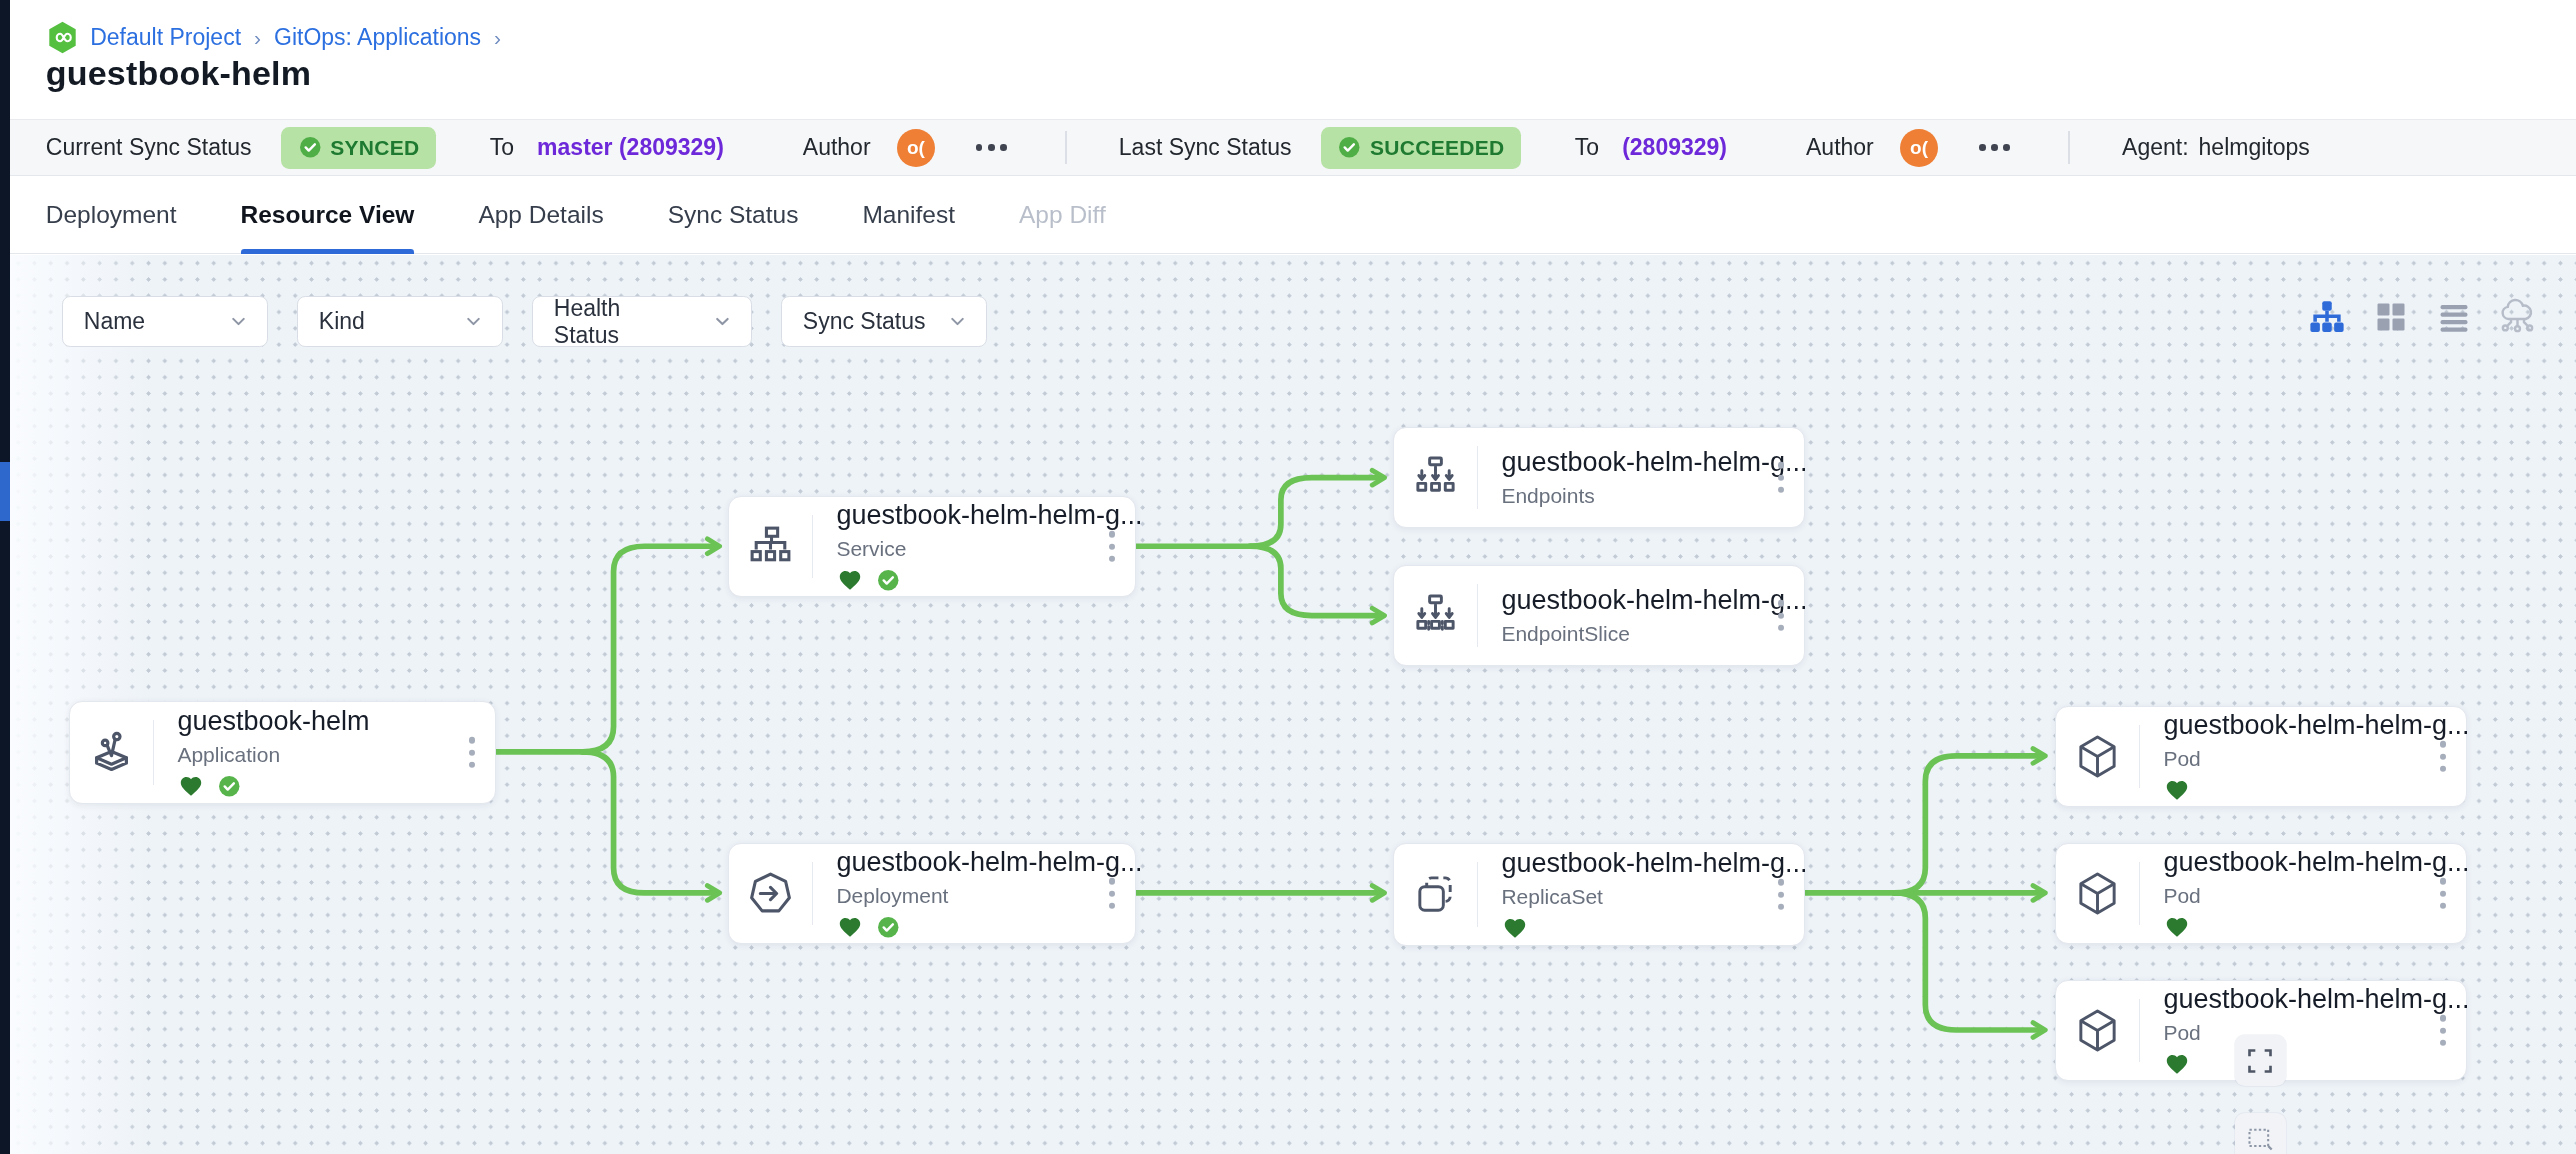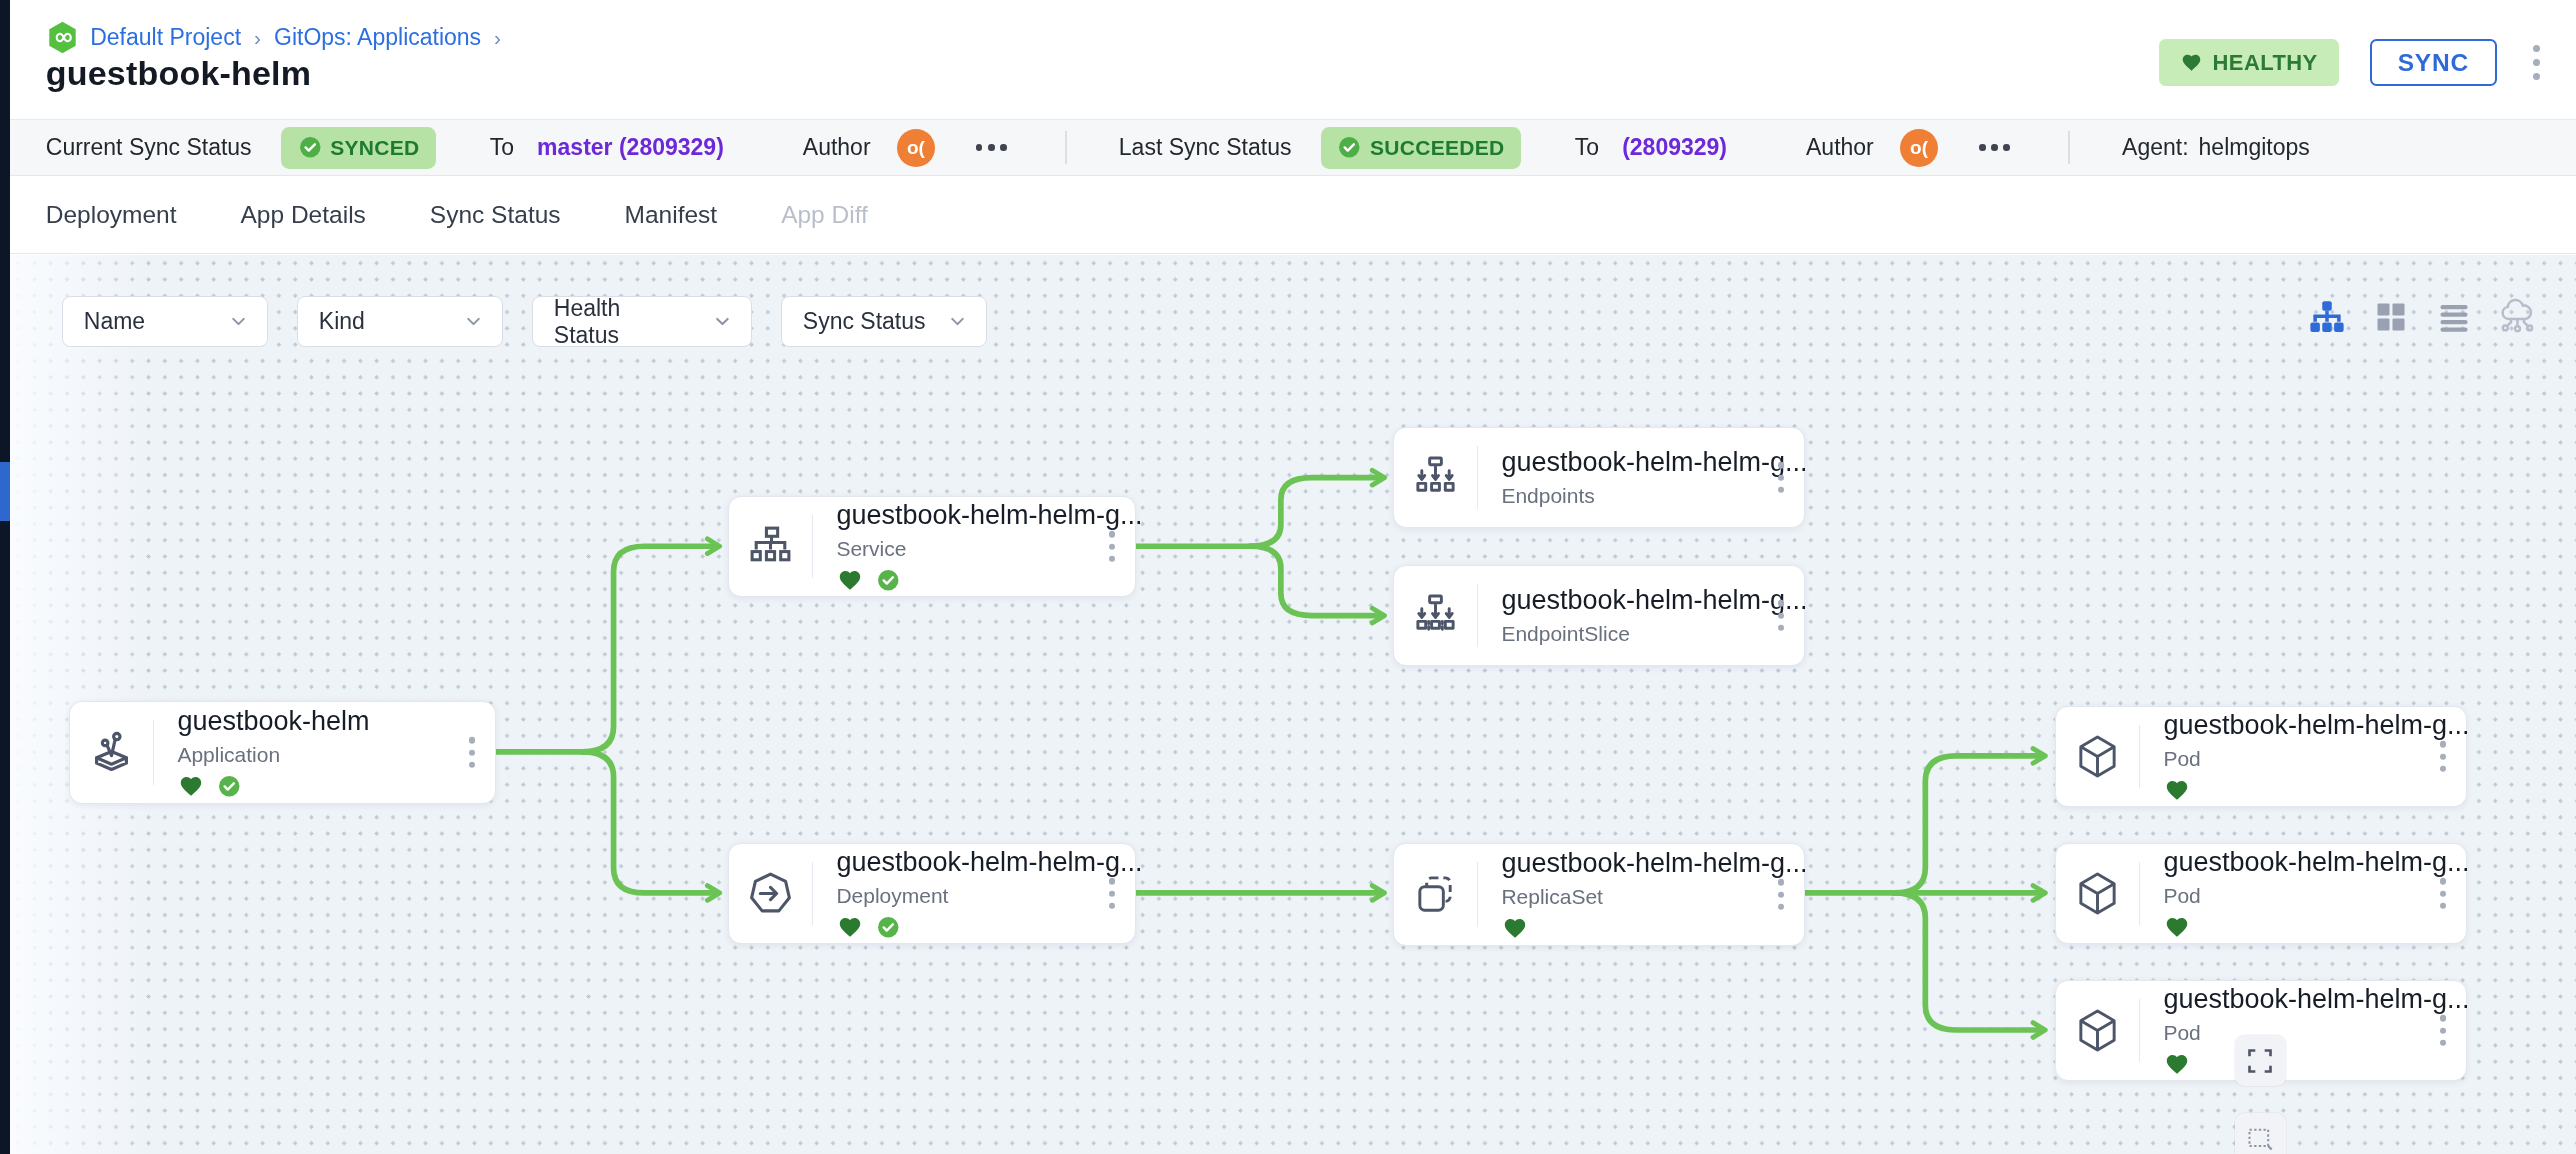--- a/index.html
+++ b/index.html
@@ -94,34 +94,20 @@
       <path d="M20 1 L36 10 V30 L20 39 L4 30 V10 Z" fill="#55bf40"></path>
       <path d="M13 20c0-3 2.2-4.6 4.3-4.6 3.4 0 5 9.2 8.4 9.2 2.1 0 4.3-1.6 4.3-4.6s-2.2-4.6-4.3-4.6c-3.4 0-5 9.2-8.4 9.2-2.1 0-4.3-1.6-4.3-4.6z" fill="none" stroke="#fff" stroke-width="2.6"></path>
     </svg>
     <span class="crumb-link">Default Project</span>
     <span class="crumb-sep">›</span>
     <span class="crumb-link">GitOps: Applications</span>
     <span class="crumb-sep">›</span>
   </div>
   <div class="page-title">guestbook-helm</div>
 
-  <div class="header-actions">
-    <div class="health-badge">
-      <svg width="23" height="21" viewBox="0 0 24 24">
-        <path d="M12 21.35l-1.45-1.32C5.4 15.36 2 12.28 2 8.5 2 5.42 4.42 3 7.5 3c1.74 0 3.41.81 4.5 2.09C13.09 3.81 14.76 3 16.5 3 19.58 3 22 5.42 22 8.5c0 3.78-3.4 6.86-8.55 11.54L12 21.35z" fill="#2c7a33"></path>
-      </svg>
-      <span>HEALTHY</span>
-    </div>
-    <button class="sync-btn">SYNC</button>
-    <div class="kebab-v">
-        <i></i>
-        <i></i>
-        <i></i>
-      </div>
-  </div>
 </div>
 
 <div class="statusbar">
   <span class="sb-label">Current Sync Status</span>
   <span class="badge">
     <svg width="24.5" height="24.5" viewBox="0 0 24 24">
       <circle cx="12" cy="12" r="10" fill="#4fae46"></circle>
       <path d="M7.5 12.2l3 3 6-6" fill="none" stroke="#fff" stroke-width="2.4" stroke-linecap="round" stroke-linejoin="round"></path>
     </svg>
     <span>SYNCED</span>
@@ -155,20 +141,21 @@
       <i></i>
     </span>
   <span class="sb-divider"></span>
 
   <span class="agent-label">Agent:</span>
   <span>helmgitops</span>
 </div>
 
 <div class="tabsbar">
   <div class="tab">Deployment</div>
+  <div class="tab active">Resource View</div>
   <div class="tab">App Details</div>
   <div class="tab">Sync Status</div>
   <div class="tab">Manifest</div>
   <div class="tab disabled">App Diff</div>
 </div>
 
 <div class="canvas">
   <div class="canvas-fade"></div>
 
   <div class="filters">

